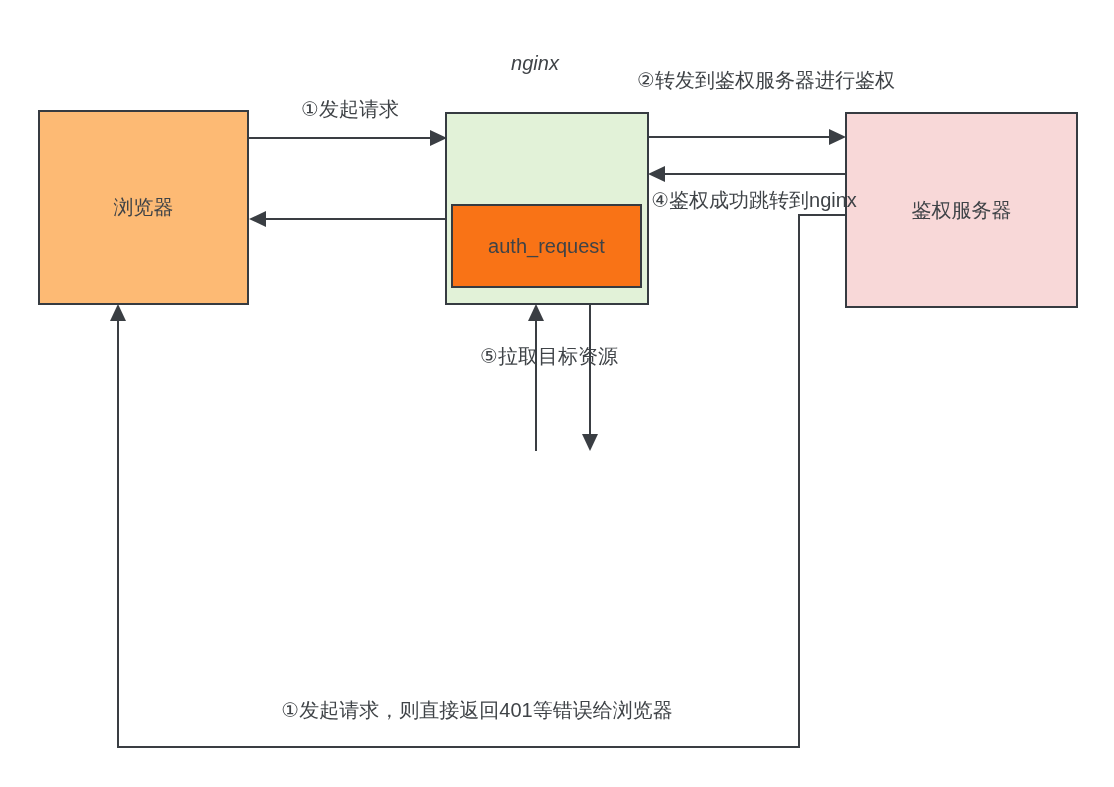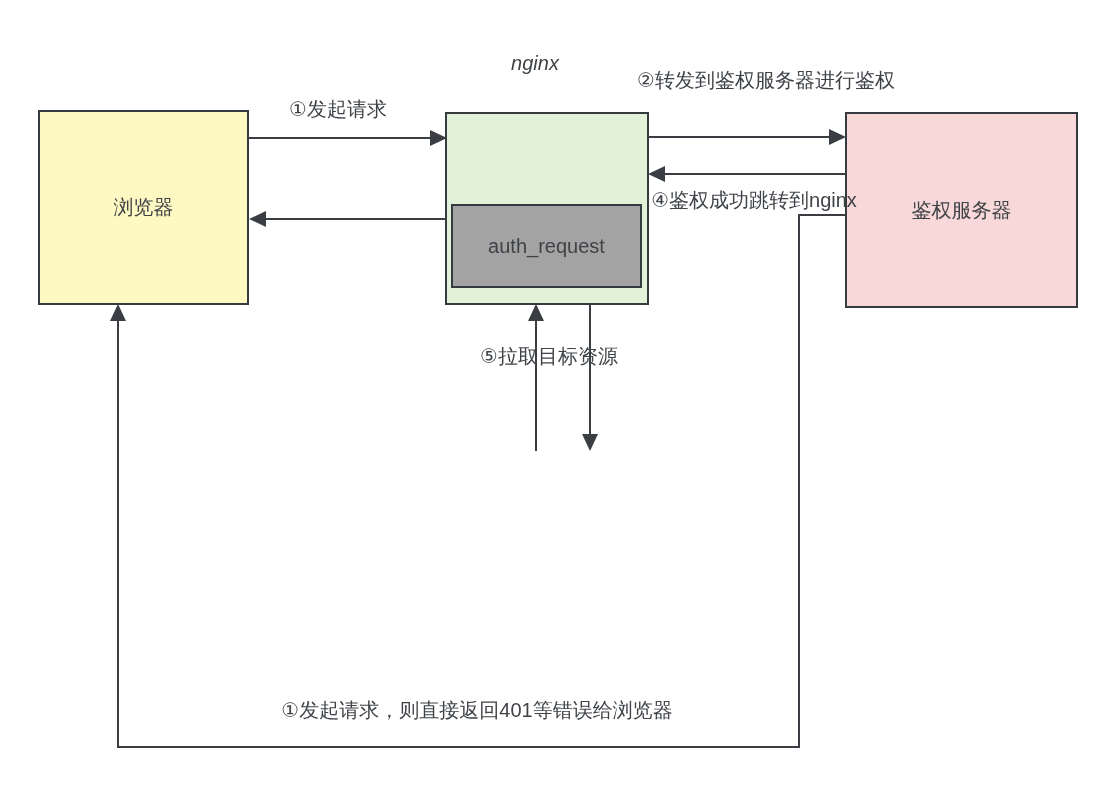--- a/index.html
+++ b/index.html
@@ -72,38 +72,38 @@
       <line x1="590" y1="305" x2="590" y2="437"></line>
       <polygon points="590,451 582,434 598,434"></polygon>
     </g>
 
     <g>
       <polyline points="845,215 799,215 799,747 118,747 118,319"></polyline>
       <polygon points="118,304 110,321 126,321"></polygon>
     </g>
   </svg>
 
-  <div class="node" style="left: 38px; top: 110px; width: 211px; height: 195px; background-color: #fef9c3;">
+  <div class="node" style="left: 38px; top: 110px; width: 211px; height: 195px; background-color: #fdba74;">
     <span class="node-label">浏览器</span>
   </div>
 
   <div class="diagram-title" style="left:535px;top:52px;font-style:italic;">nginx</div>
 
   <div class="node" style="left: 445px; top: 112px; width: 204px; height: 193px; background-color: rgb(226, 242, 216);"></div>
 
-  <div class="node" style="left: 451px; top: 204px; width: 191px; height: 84px; background-color: #a3a3a3;">
+  <div class="node" style="left: 451px; top: 204px; width: 191px; height: 84px; background-color: #f97316;">
     <span class="node-label">auth_request</span>
   </div>
 
   <div class="node" style="left: 845px; top: 112px; width: 233px; height: 196px; background-color: rgb(248, 216, 216);">
     <span class="node-label">鉴权服务器</span>
   </div>
 
 
-  <div class="edge-label" style="left:338px;top:98px;">①发起请求</div>
+  <div class="edge-label" style="left:350px;top:98px;">①发起请求</div>
 
   <div class="edge-label" style="left:754px;top:189px;">④鉴权成功跳转到nginx</div>
 
   <div class="edge-label" style="left:766px;top:69px;">②转发到鉴权服务器进行鉴权</div>
 
 
   <div class="edge-label" style="left:549px;top:345px;">⑤拉取目标资源</div>
 
   <div class="edge-label" style="left:477px;top:699px;">①发起请求，则直接返回401等错误给浏览器</div>
 

